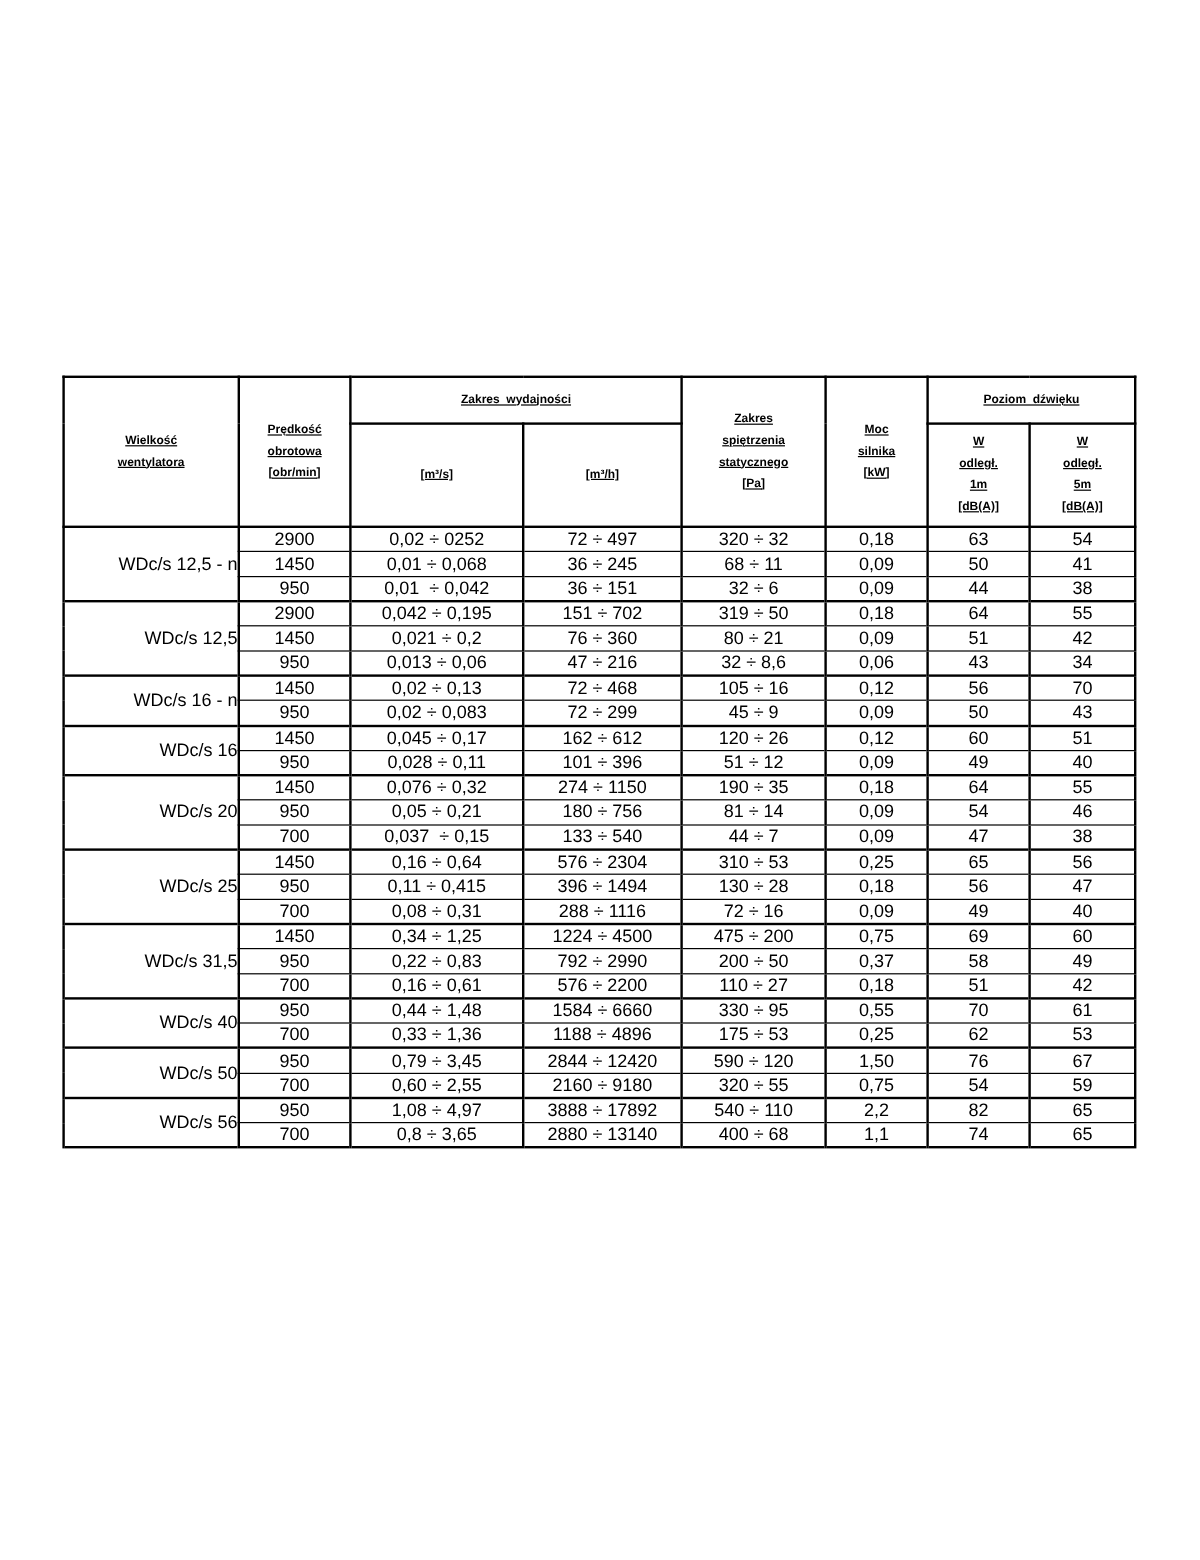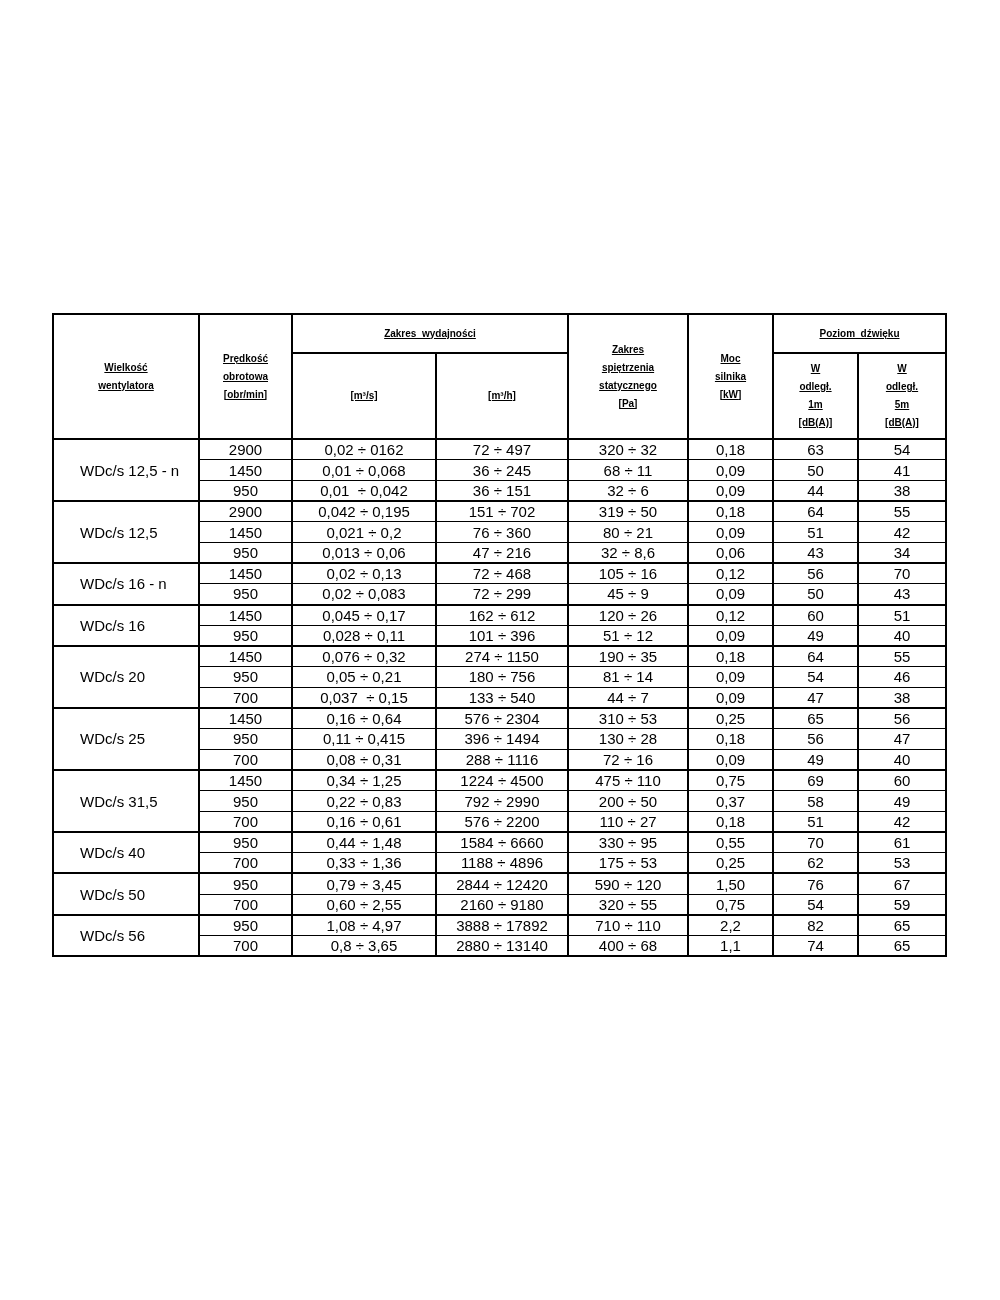--- a/index.html
+++ b/index.html
@@ -47,21 +47,21 @@
   thead tr.h-sub { height: 86px; }
   table.spec tbody td {
     height: 20.7px;
     font-size: 15px;
     line-height: 19px;
     white-space: pre;
     font-weight: normal;
   }
   table.spec tbody tr.group-start td { border-top-width: 2px; }
   table.spec tbody td.fan-name {
-    text-align: left;
+    text-align: right;
     padding-left: 26px;
     white-space: pre;
   }
 </style>
 </head>
 <body>
 
 <div class="page">
   <table class="spec">
     <colgroup>
@@ -101,21 +101,21 @@
         <th>W
 odległ.
 5m
 [dB(A)]</th>
       </tr>
     </thead>
     <tbody id="spec-body">
         <tr class="group-start">
           <td rowspan="3" class="fan-name">WDc/s 12,5 - n</td>
           <td>2900</td>
-          <td>0,02 ÷ 0162</td>
+          <td>0,02 ÷ 0252</td>
           <td>72 ÷ 497</td>
           <td>320 ÷ 32</td>
           <td>0,18</td>
           <td>63</td>
           <td>54</td>
         </tr>
         <tr>
           <td>1450</td>
           <td>0,01 ÷ 0,068</td>
           <td>36 ÷ 245</td>
@@ -253,21 +253,21 @@
           <td>72 ÷ 16</td>
           <td>0,09</td>
           <td>49</td>
           <td>40</td>
         </tr>
         <tr class="group-start">
           <td rowspan="3" class="fan-name">WDc/s 31,5</td>
           <td>1450</td>
           <td>0,34 ÷ 1,25</td>
           <td>1224 ÷ 4500</td>
-          <td>475 ÷ 110</td>
+          <td>475 ÷ 200</td>
           <td>0,75</td>
           <td>69</td>
           <td>60</td>
         </tr>
         <tr>
           <td>950</td>
           <td>0,22 ÷ 0,83</td>
           <td>792 ÷ 2990</td>
           <td>200 ÷ 50</td>
           <td>0,37</td>
@@ -319,21 +319,21 @@
           <td>320 ÷ 55</td>
           <td>0,75</td>
           <td>54</td>
           <td>59</td>
         </tr>
         <tr class="group-start">
           <td rowspan="2" class="fan-name">WDc/s 56</td>
           <td>950</td>
           <td>1,08 ÷ 4,97</td>
           <td>3888 ÷ 17892</td>
-          <td>710 ÷ 110</td>
+          <td>540 ÷ 110</td>
           <td>2,2</td>
           <td>82</td>
           <td>65</td>
         </tr>
         <tr>
           <td>700</td>
           <td>0,8 ÷ 3,65</td>
           <td>2880 ÷ 13140</td>
           <td>400 ÷ 68</td>
           <td>1,1</td>

